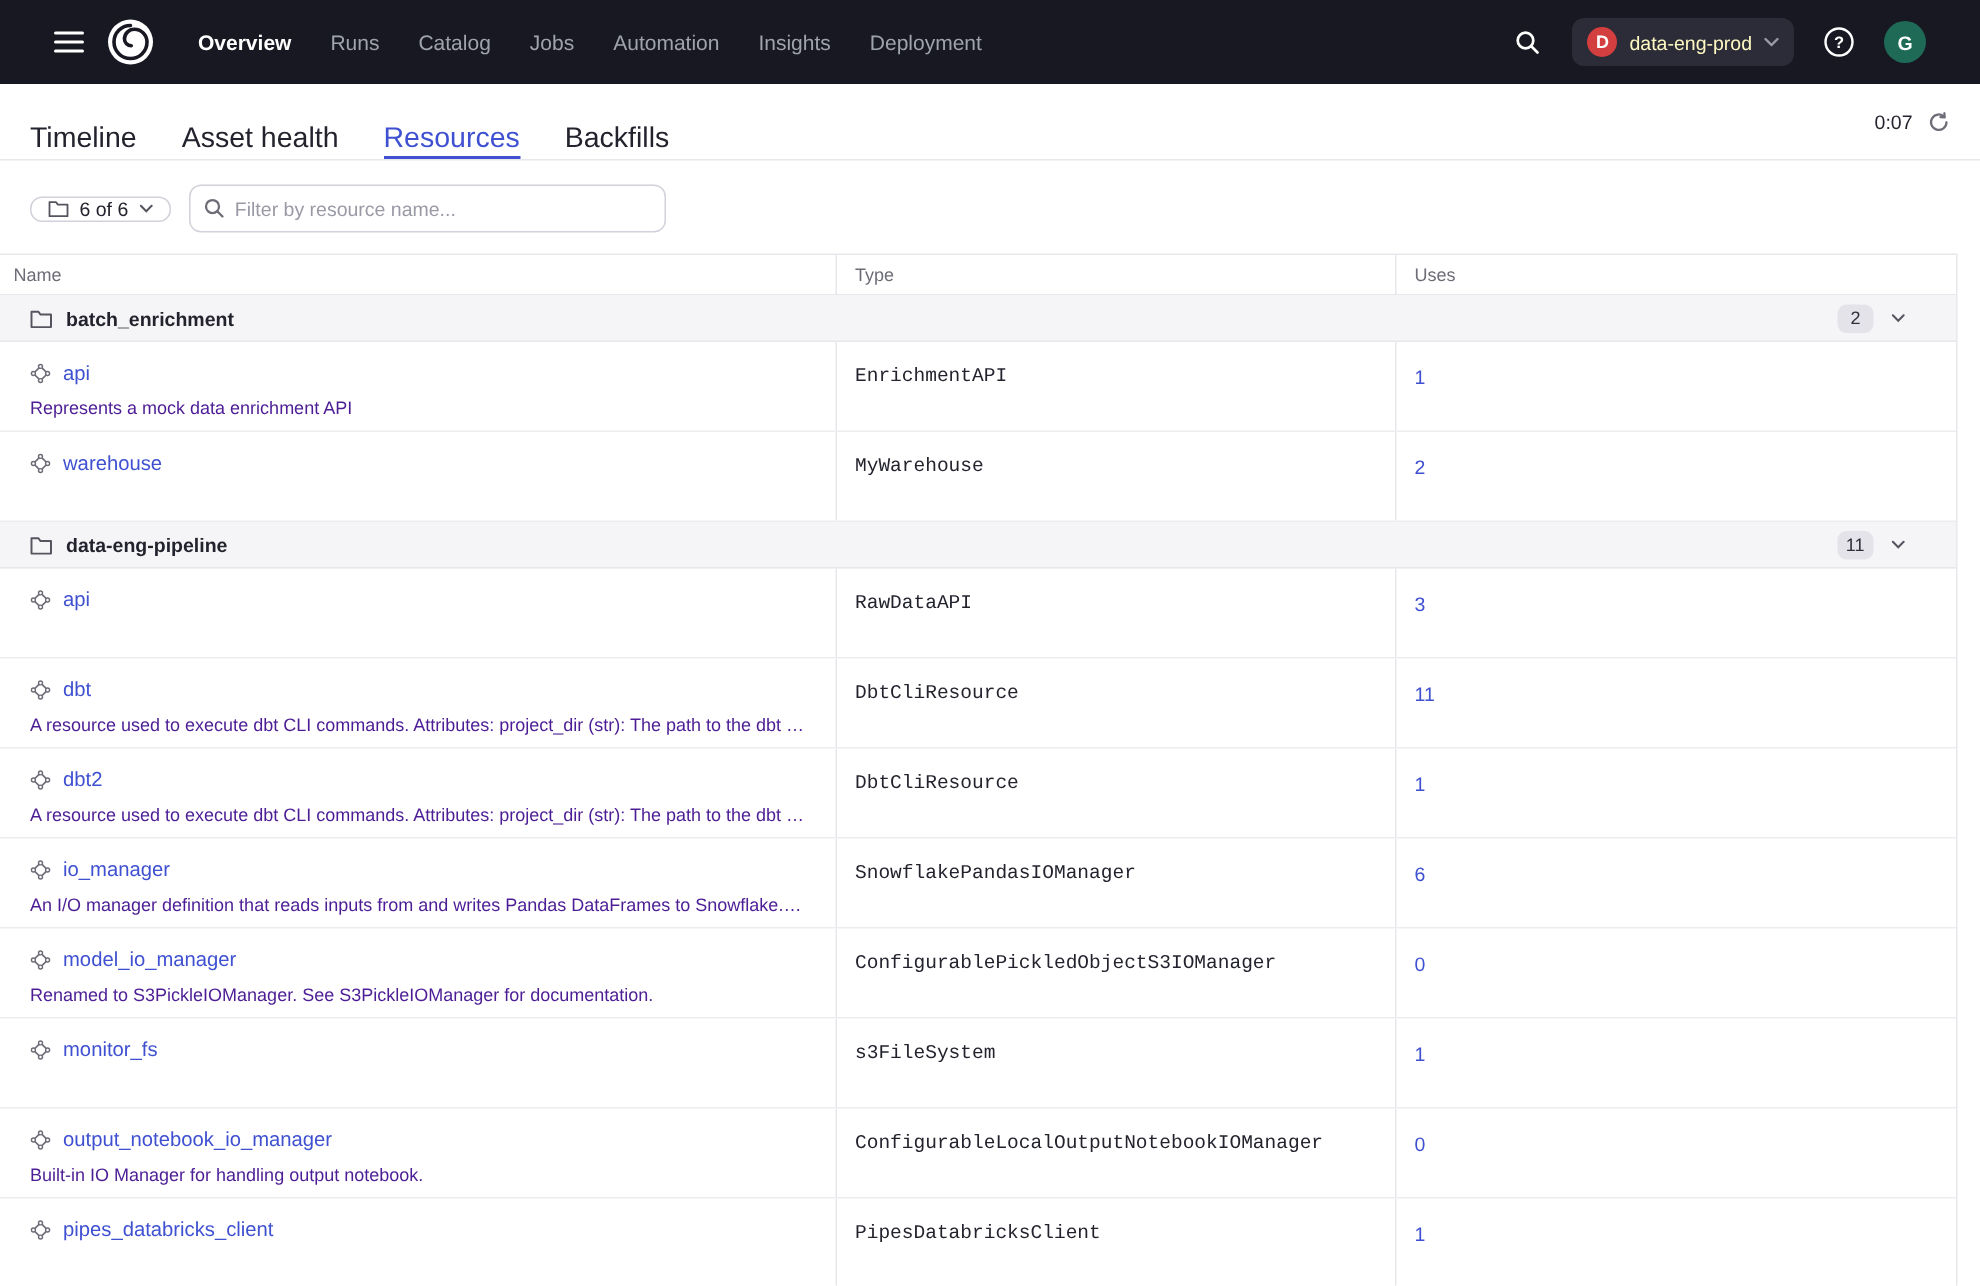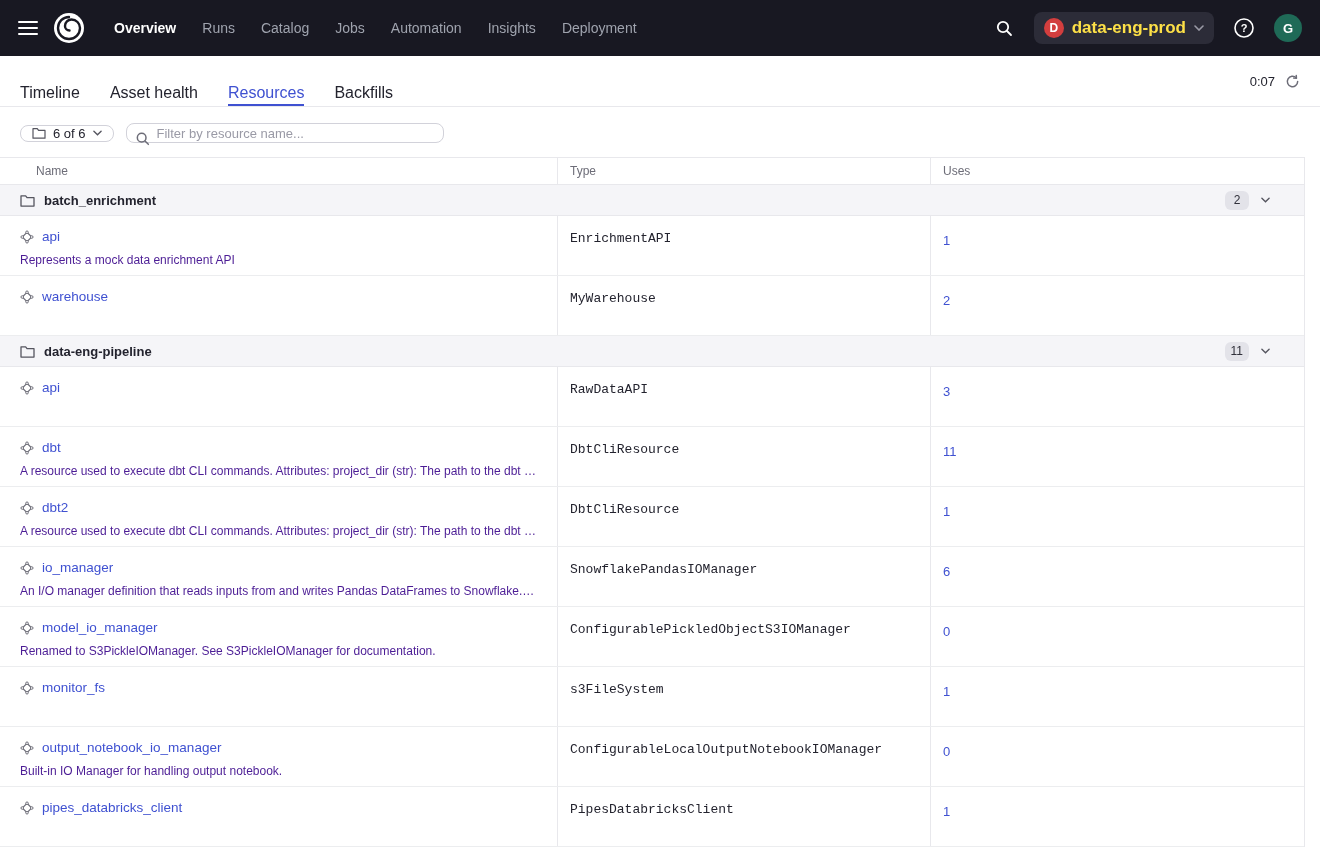--- a/index.html
+++ b/index.html
@@ -1,69 +1,69 @@
 <!DOCTYPE html>
 <html><head>
 <meta charset="utf-8">
 <style>
   * { box-sizing: border-box; margin: 0; padding: 0; }
   html, body { width: 1320px; height: 857px; overflow: hidden; background: #fff;
     font-family: "Liberation Sans", "DejaVu Sans", sans-serif; }
 
   
   .topnav { height: 56px; background: #181822; display: flex; align-items: center;
-    padding: 0 18px; gap: 14px; }
+    padding: 0 36px; gap: 14px; }
   .hamburger { width: 20px; height: 14px; display: flex; flex-direction: column;
     justify-content: space-between; cursor: pointer; }
   .hamburger span { display: block; height: 2px; background: #fff; border-radius: 1px; }
   .logo { width: 34px; height: 34px; display: flex; align-items: center; justify-content: center; cursor: pointer; }
   .nav-items { display: flex; align-items: center; gap: 26px; margin-left: 14px; }
   .nav-item { font-size: 14px; color: #9fa3ae; cursor: pointer; font-weight: 500; }
   .nav-item.active { color: #ffffff; font-weight: 700; }
   .nav-right { margin-left: auto; display: flex; align-items: center; gap: 14px; }
   .icon-btn { width: 32px; height: 32px; display: flex; align-items: center;
     justify-content: center; border-radius: 50%; cursor: pointer; }
   .deploy-pill { height: 32px; background: #2c2c38; border-radius: 8px; display: flex;
     align-items: center; gap: 8px; padding: 0 10px; cursor: pointer; }
   .deploy-badge { width: 20px; height: 20px; border-radius: 50%; background: #d33e3e;
     color: #fff; font-size: 12px; font-weight: 700; display: flex; align-items: center;
     justify-content: center; }
-  .deploy-name { color: #fde047; font-size: 17px; font-weight: 700; }
+  .deploy-name { color: #fef9c3; font-size: 13px; font-weight: 400; }
   .avatar { width: 28px; height: 28px; border-radius: 50%; background: #1f6a57;
     color: #fff; font-size: 13px; font-weight: 600; display: flex; align-items: center;
     justify-content: center; cursor: pointer; }
 
   
   .tabbar { height: 51px; display: flex; align-items: stretch; padding: 0 20px;
     border-bottom: 1px solid #e8e8ec; }
-  .tab { display: flex; align-items: center; font-size: 16px; color: #23232e;
+  .tab { display: flex; align-items: center; font-size: 19px; color: #23232e;
     margin-right: 30px; border-bottom: 2px solid transparent; cursor: pointer; padding-top: 2px; margin-top: 24px;}
   .tab.active { color: #3f51d1; border-bottom-color: #3f51d1; font-weight: 500; }
   .tab-right { margin-left: auto; display: flex; align-items: center; gap: 10px; }
   .timer { font-size: 13px; color: #23232e; }
   .refresh { color: #6d6d78; cursor: pointer; display: flex; }
 
   
   .filter-row { display: flex; align-items: center; gap: 12px; padding: 16px 20px 14px 20px; }
   .count-btn { height: 17px; display: flex; align-items: center; gap: 7px; padding: 0 11px;
     border: 1px solid #d2d2da; border-radius: 8px; background: #fff; font-size: 13px;
     color: #23232e; cursor: pointer; }
-  .search-box { position: relative; width: 318px; height: 20px; }
+  .search-box { position: relative; width: 318px; height: 32px; }
   .search-box svg { position: absolute; left: 9px; top: 8px; }
   .search-box input { width: 100%; height: 100%; border: 1px solid #d2d2da; border-radius: 8px;
     padding: 0 10px 0 30px; font-size: 13px; color: #23232e; outline: none;
     font-family: "Liberation Sans", sans-serif; }
   .search-box input::placeholder { color: #9a9aa6; }
 
   
   .res-table { width: 1305px; border-right: 1px solid #e8e8ec; }
   .thead, .data-row { display: grid; grid-template-columns: 557px 373px 1fr; }
   .thead { height: 28px; border-top: 1px solid #e8e8ec; border-bottom: 1px solid #e8e8ec; }
   .th { font-size: 12px; color: #6d6d78; display: flex; align-items: center; }
-  .th:nth-child(1) { padding-left: 36px; }
+  .th:nth-child(1) { padding-left: 9px; }
   .th:nth-child(2), .th:nth-child(3) { padding-left: 12px; border-left: 1px solid #e8e8ec; }
 
   .group-row { height: 31px; background: #f5f5f8; display: flex; align-items: center;
     gap: 9px; padding: 0 34px 0 20px; border-bottom: 1px solid #e8e8ec; cursor: pointer; text-align: right; }
   .group-name { font-size: 13px; font-weight: 700; color: #23232e; }
   .group-right { margin-left: auto; display: flex; align-items: center; gap: 12px; }
   .badge { min-width: 24px; height: 19px; background: #e3e3e9; border-radius: 6px;
     font-size: 12px; color: #30303a; display: flex; align-items: center;
     justify-content: center; padding: 0 6px; }
   .caret { display: flex; color: #55555f; }

